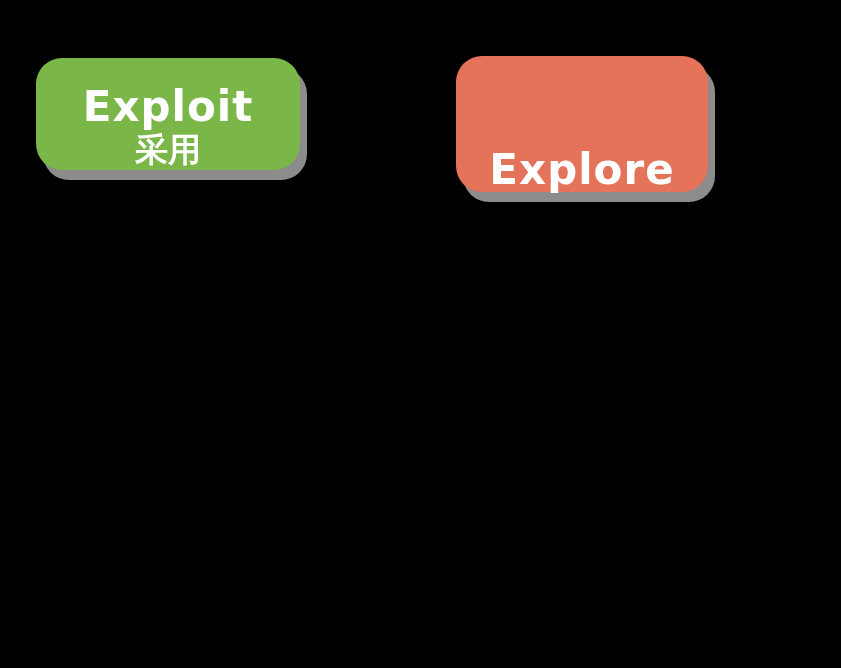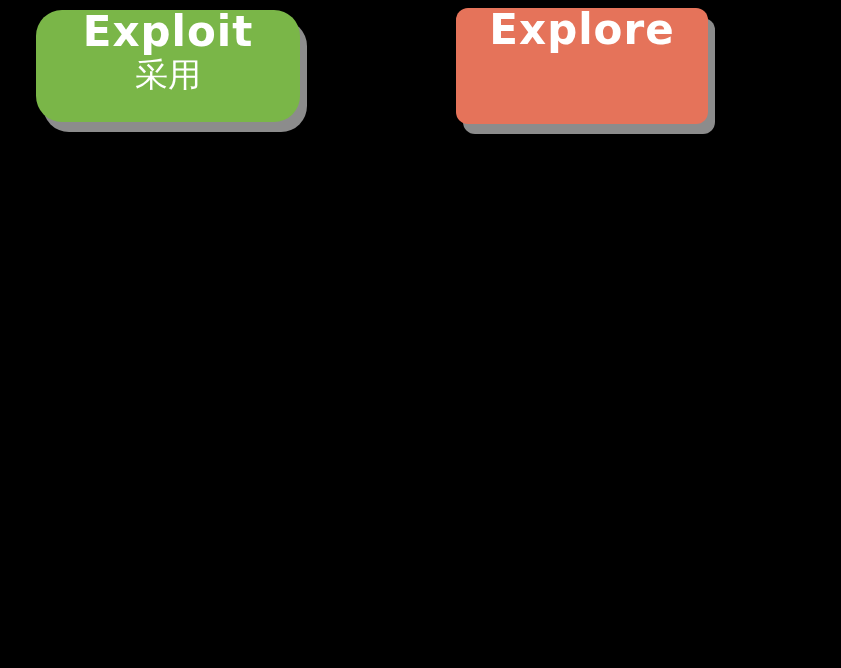--- a/index.html
+++ b/index.html
@@ -13,49 +13,49 @@
     overflow: hidden;
     background: var(--canvas_bg, #000000);
     font-family: "DejaVu Sans", sans-serif;
   }
   .diagram-box {
     position: absolute;
     border-radius: 26px;
     display: flex;
     flex-direction: column;
     align-items: center;
-    justify-content: flex-start;
+    justify-content: flex-end;
     color: var(--text_white, #ffffff);
     box-shadow: 7px 10px 0 var(--shadow_gray, #8c8c8c);
     text-align: center;
+    margin-top: 48px;
   }
   .box-exploit {
     left: 36px;
     top: 10px;
     width: 264px;
     height: 112px;
     background: var(--exploit_green, #7ab648);
   }
   .box-explore {
     left: 456px;
     top: 8px;
     width: 252px;
-    height: 116px;
+    height: 136px;
     background: var(--explore_orange, #e5735a);
-    border-radius: 12px;
   }
   .box-label {
     font-size: 42px;
     font-weight: bold;
     line-height: 1.05;
     letter-spacing: 1px;
   }
   .box-sublabel {
     font-size: 33px;
-    font-weight: normal;
+    font-weight: bold;
     line-height: 1.25;
   }
 </style>
 </head>
 <body>
 
 <div class="diagram-box box-exploit">
   <span class="box-label">Exploit</span>
   <span class="box-sublabel">采用</span>
 </div>

